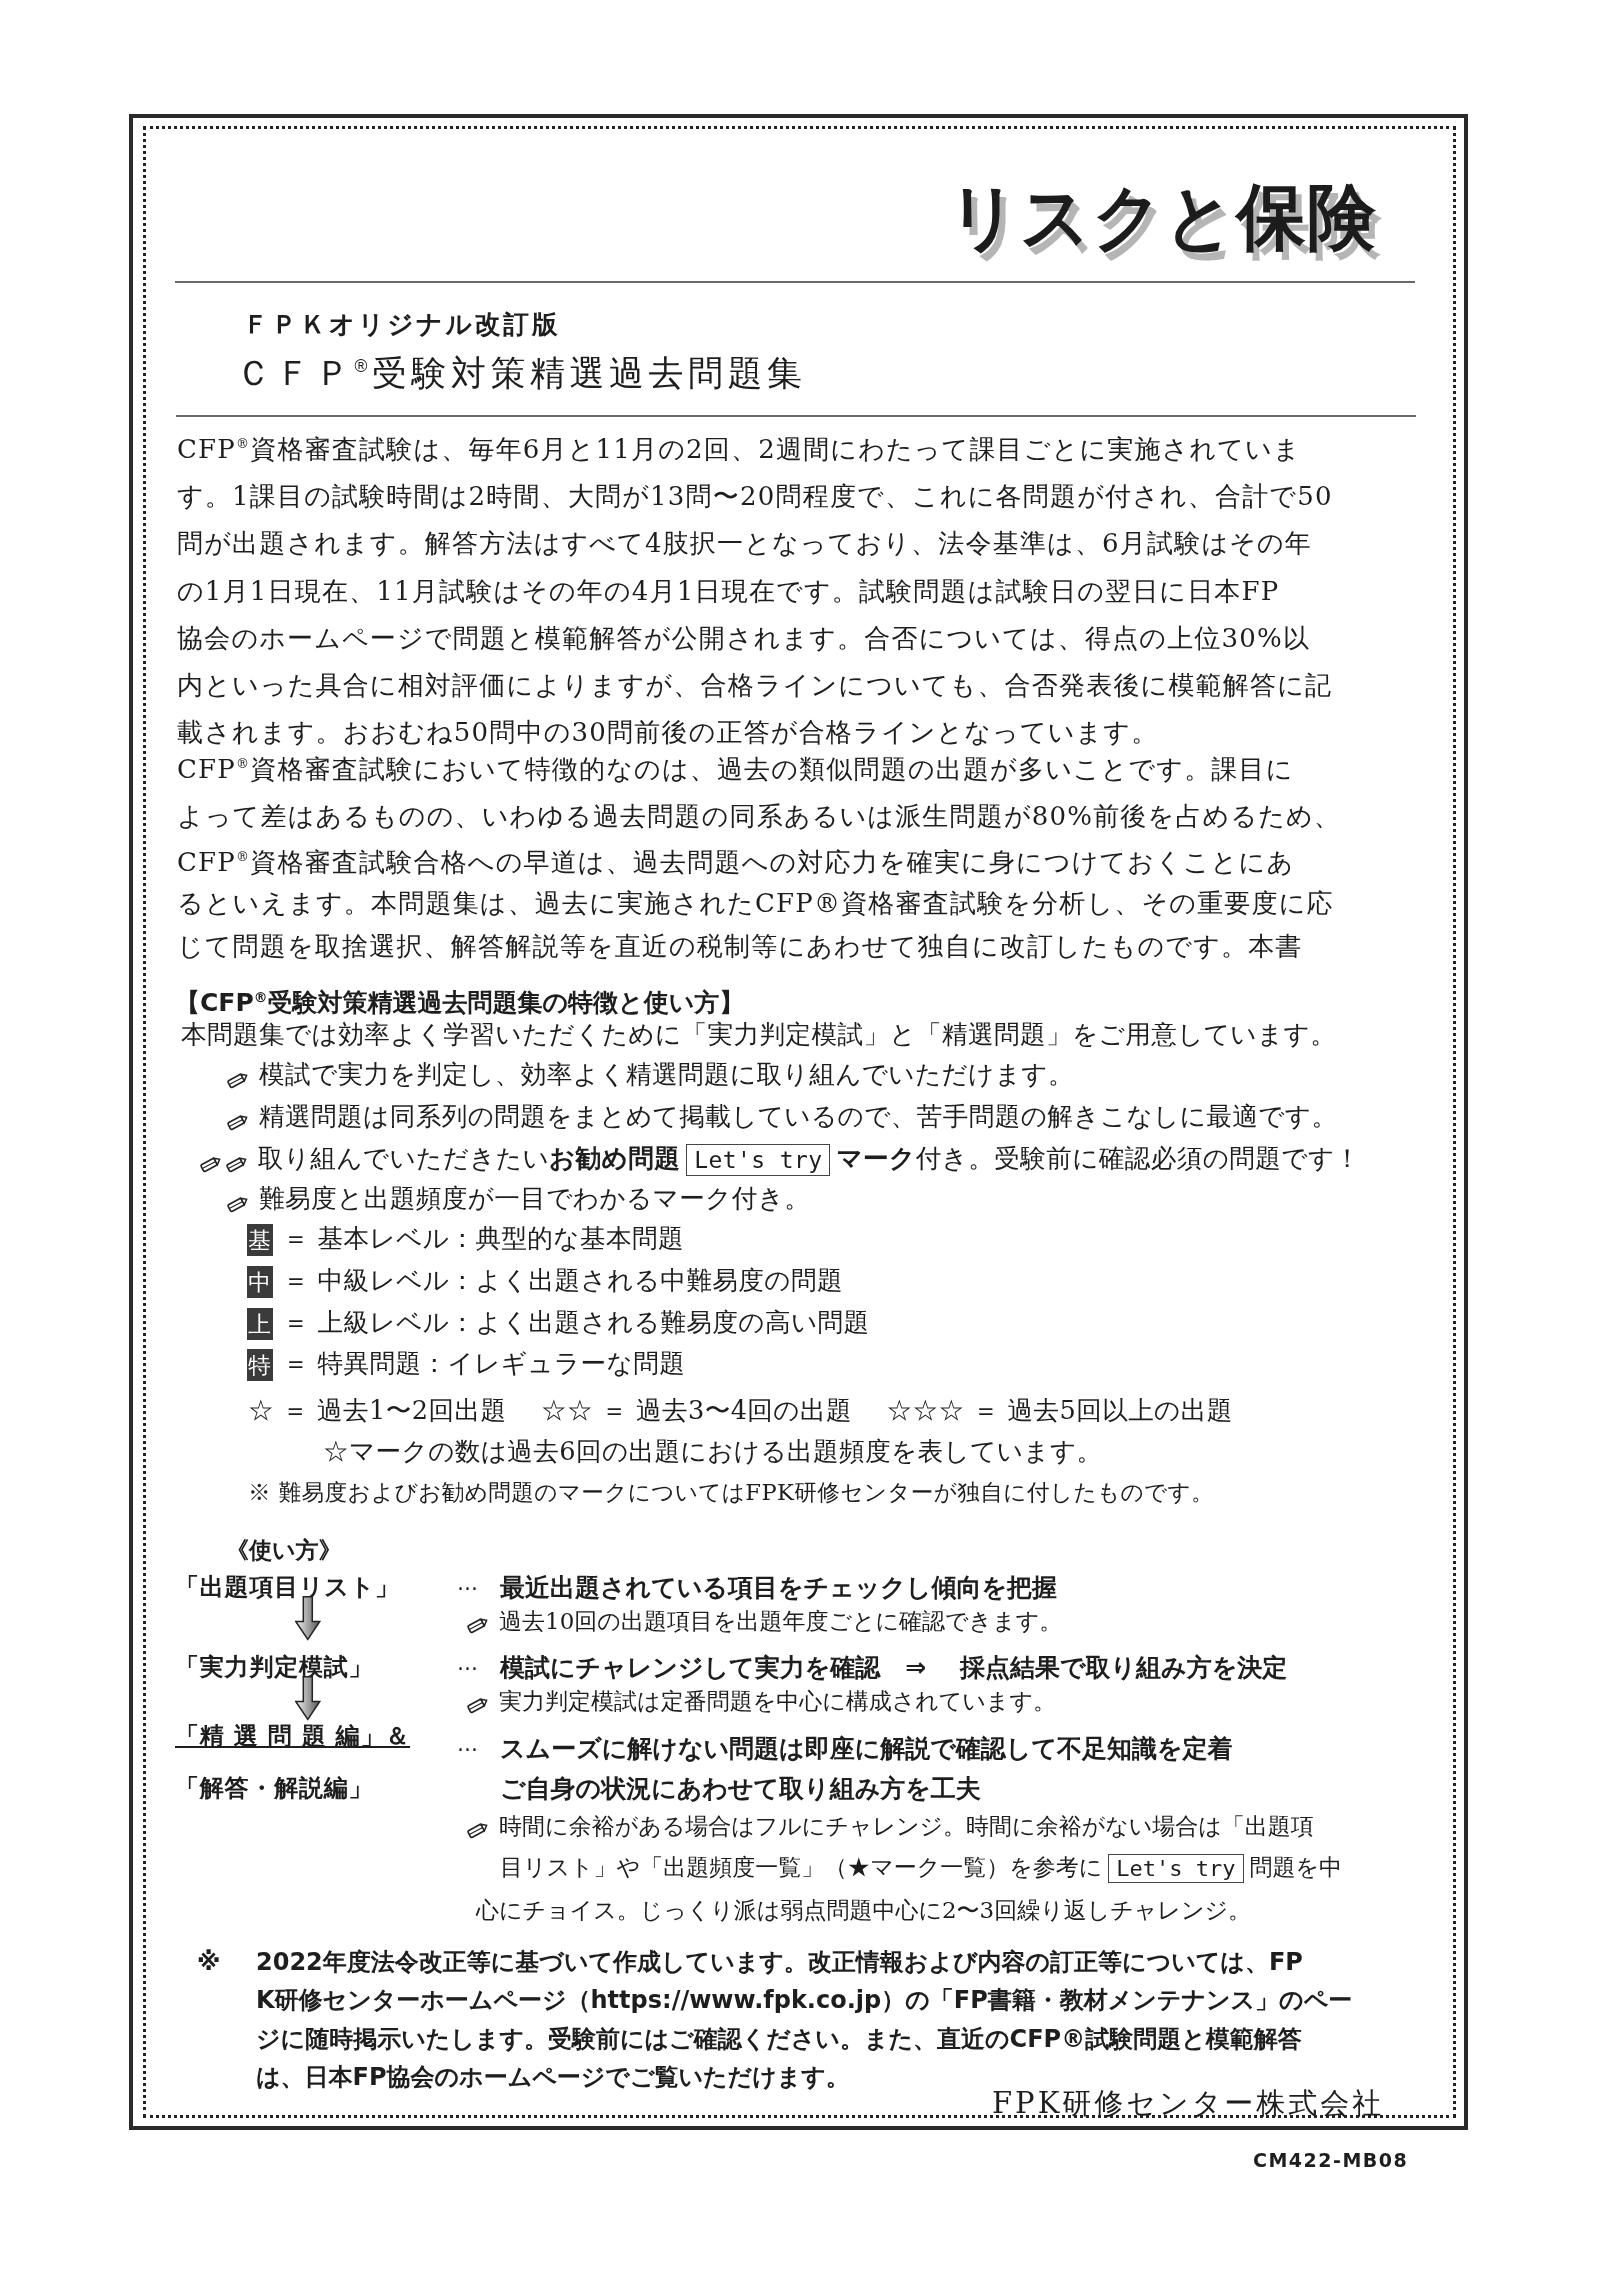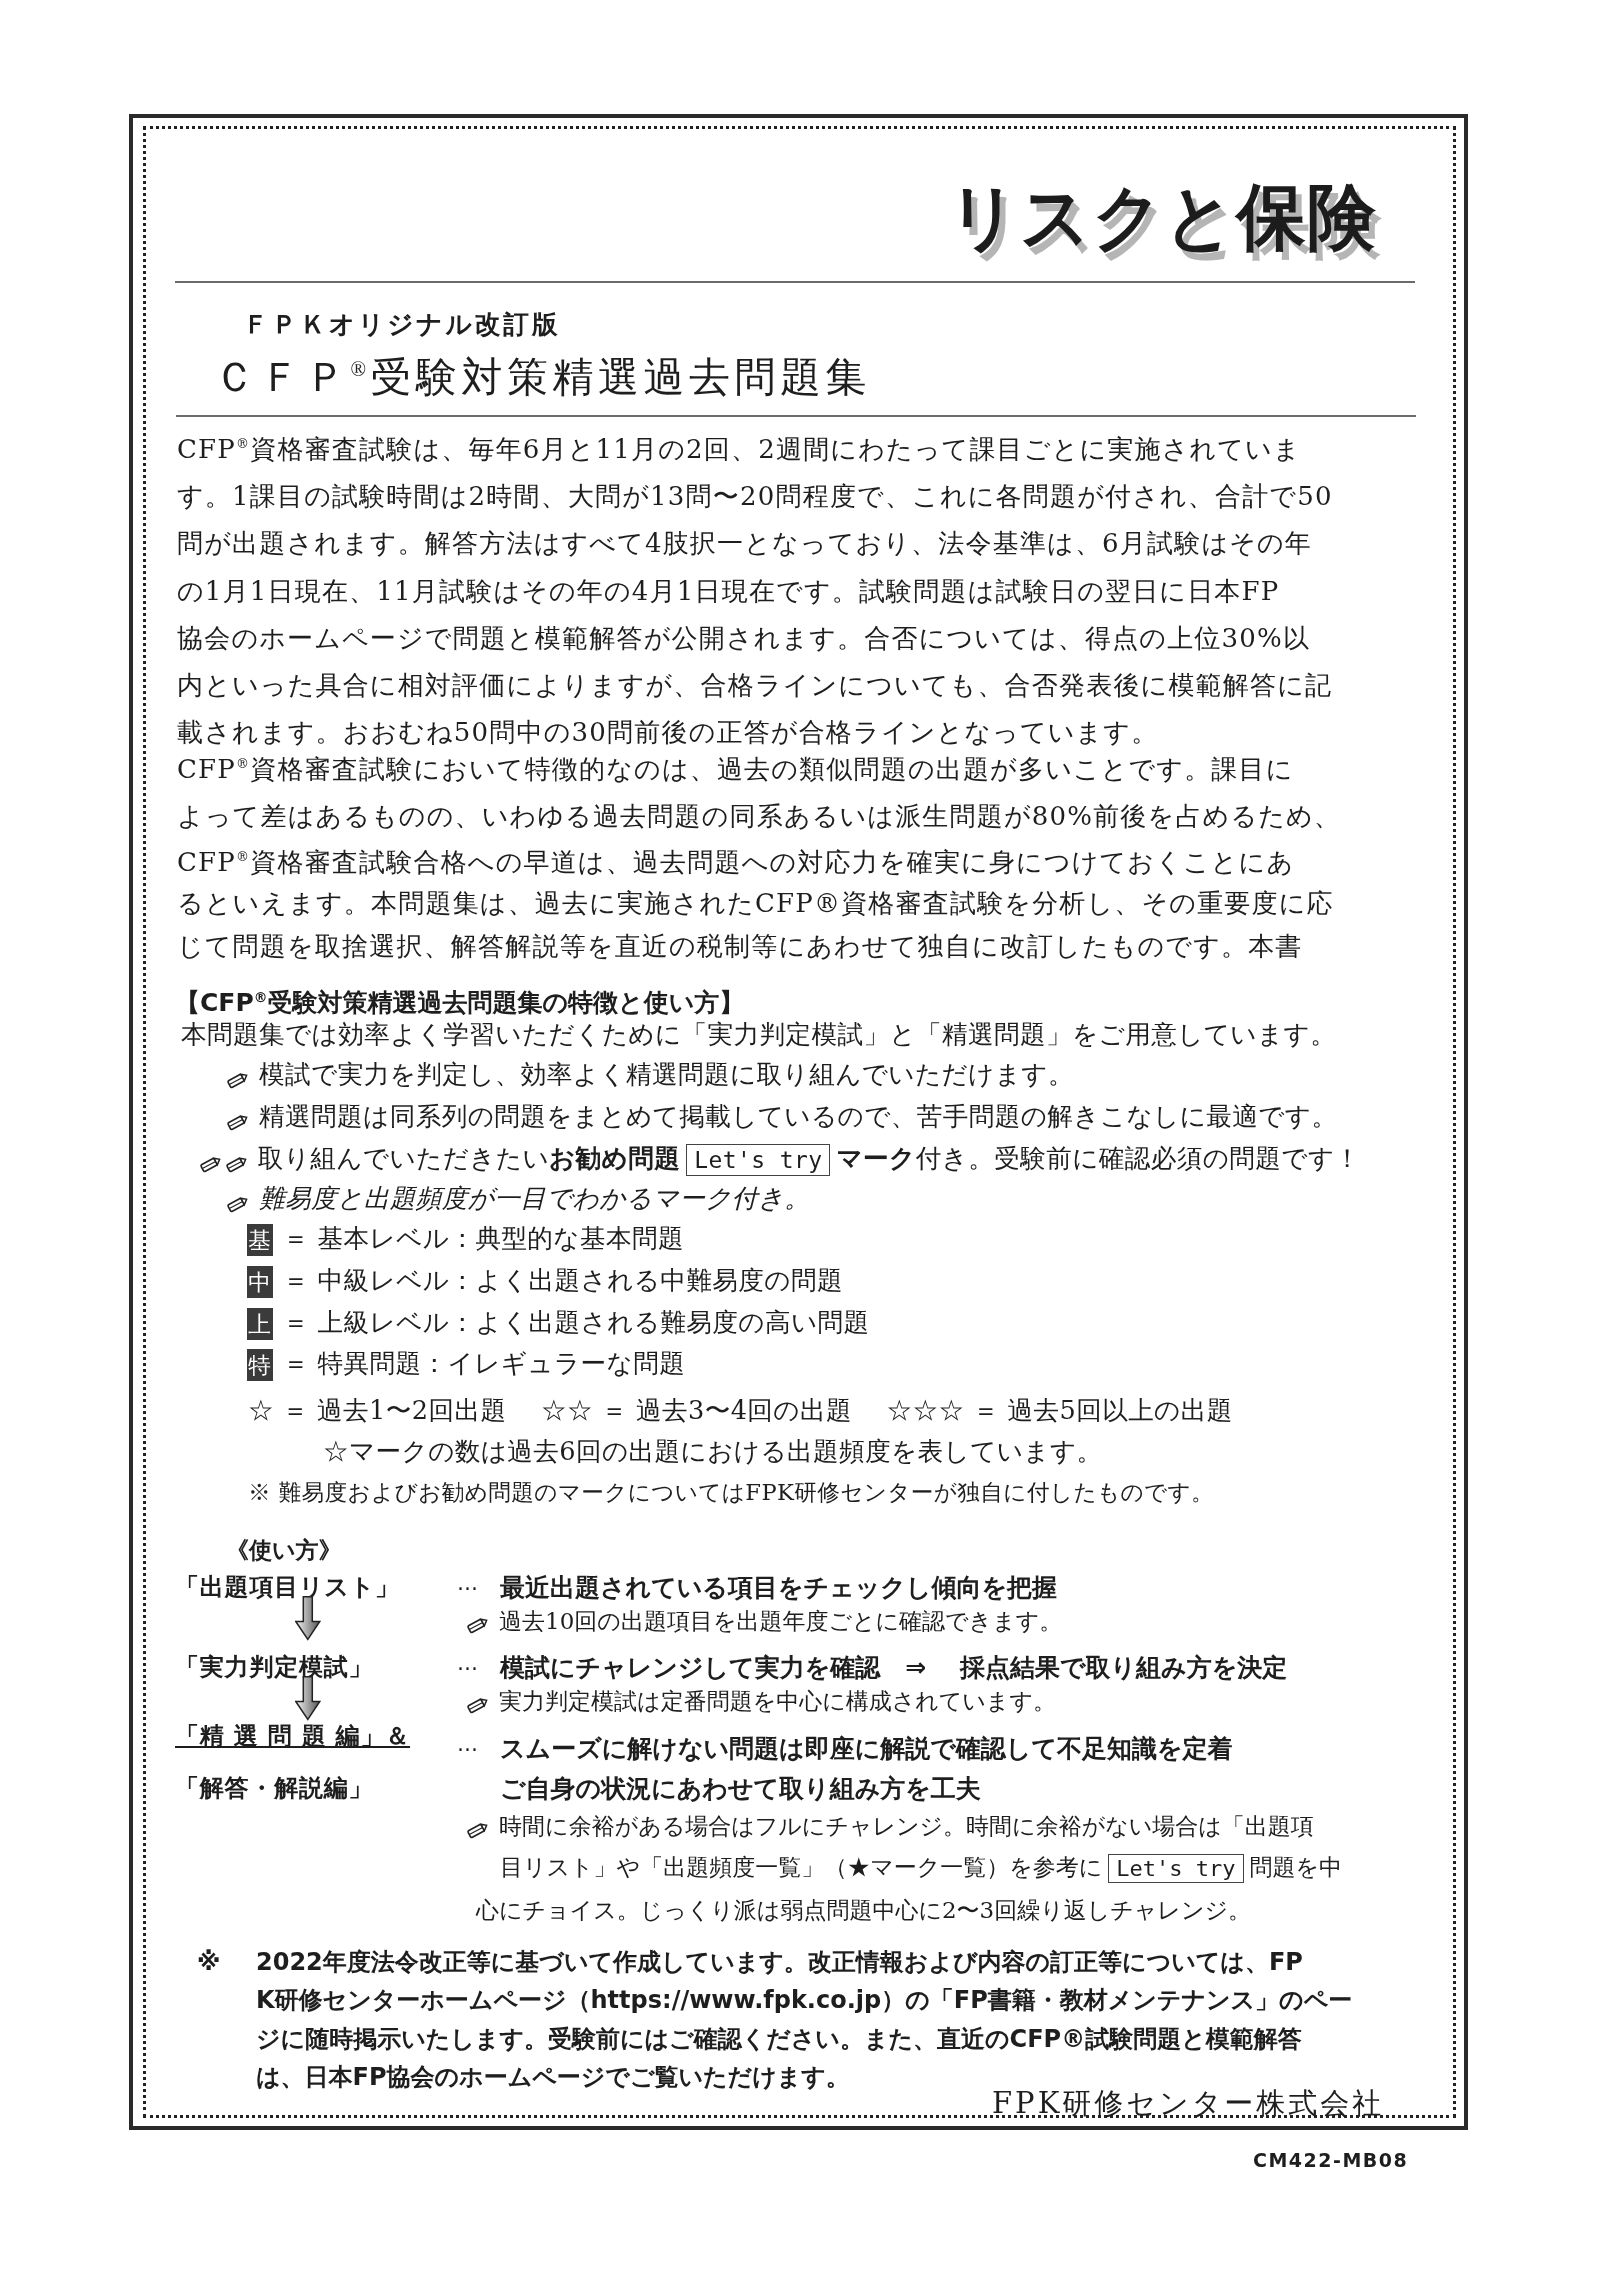--- a/index.html
+++ b/index.html
@@ -2,21 +2,21 @@
 <html style="font-size:12px"><head>
 <meta charset="utf-8">
 <style>
   html, body { margin: 0; padding: 0; background: #ffffff; }
   body { width: 1617px; height: 2284px; position: relative; overflow: hidden; color: #1e1e1e; font-family: "DejaVu Serif", "Liberation Serif", serif; }
   .frame-outer { position: absolute; left: 129px; top: 114px; width: 1339px; height: 2016px; border: 4.5px solid #2a2a2a; box-sizing: border-box; }
   .frame-inner { position: absolute; left: 143px; top: 126px; width: 1313px; height: 1992px; border: 3.8px dotted #222; box-sizing: border-box; }
   .title { position: absolute; left: 948px; top: 172px; font-family: "DejaVu Sans", sans-serif; font-weight: 900; font-size: 69px; letter-spacing: 1.5px; color: #1c1c1c; text-shadow: 6px 7.5px 0 #b5b5b5; transform: scaleY(1.05); white-space: nowrap; }
   .rule { position: absolute; height: 2.3px; background: #6a6a6a; }
   .subtitle1 { position: absolute; left: 207px; top: 307px; font-family: "DejaVu Sans", sans-serif; font-weight: bold; font-size: 25.6px; letter-spacing: 3px; white-space: nowrap; margin-left: 36px; }
-  .subtitle2 { position: absolute; left: 214px; top: 350px; font-family: Liberation Serif, serif; font-size: 41px; letter-spacing: 4.5px; white-space: nowrap; }
+  .subtitle2 { position: absolute; left: 236px; top: 350px; font-family: Liberation Sans, sans-serif; font-size: 35px; letter-spacing: 4.5px; white-space: nowrap; }
   .subtitle2 sup, .body-line sup, .bold-line sup { font-size: 0.5em; vertical-align: super; }
   .body-line { position: absolute; left: 177px; font-size: 26px; white-space: nowrap; letter-spacing: 1.2px; line-height: 1; }
   .bold-line { position: absolute; font-family: "DejaVu Sans", sans-serif; font-weight: bold; font-size: 24px; white-space: nowrap; line-height: 1; }
   .sect-head { position: absolute; left: 175px; top: 986px; font-family: "DejaVu Sans", sans-serif; font-weight: bold; font-size: 25px; white-space: nowrap; }
   .feat-line { position: absolute; font-size: 25.6px; white-space: nowrap; line-height: 1; letter-spacing: 0.4px; }
   .pencil { display: inline-block; width: 22.6px; height: 16.6px; position: relative; vertical-align: middle; margin-right: 10.5px; }
   .pencil svg { width: 22.6px; height: 16.6px; }
   .lets-try { display: inline-block; border: 1.5px solid #444; padding: 0 7px; font-family: "DejaVu Sans Mono", monospace; font-size: 23px; line-height: 30px; margin: 0 6px; vertical-align: middle; }
   .bold { font-family: "DejaVu Sans", sans-serif; font-weight: bold; }
   .badge { display: inline-block; width: 25.6px; height: 32px; background: #3b3b3b; color: #fff; font-family: "DejaVu Sans", sans-serif; font-size: 22.6px; line-height: 32px; text-align: center; vertical-align: middle; margin-right: 10.5px; }
@@ -91,21 +91,21 @@
           <polygon points="23,6 29,11 23,16" fill="#fff" stroke="#222" stroke-width="2"></polygon>
         </g>
       </svg></span><span class="pencil"><svg viewBox="0 0 30 22">
         <g transform="rotate(-28 15 11)">
           <rect x="3" y="6" width="20" height="10" rx="2" fill="#fff" stroke="#222" stroke-width="2.2"></rect>
           <line x1="3" y1="11" x2="23" y2="11" stroke="#222" stroke-width="1.5"></line>
           <polygon points="23,6 29,11 23,16" fill="#fff" stroke="#222" stroke-width="2"></polygon>
         </g>
       </svg></span><span>取り組んでいただきたい</span><span class="bold">お勧め問題</span><span class="lets-try">Let's try</span><span class="bold">マーク</span><span>付き。受験前に確認必須の問題です！</span>
 </div>
-<div class="feat-line" style="left:226px; top:1186px;font-style:italic;">
+<div class="feat-line" style="left:226px; top:1186px;">
   <span class="pencil"><svg viewBox="0 0 30 22">
         <g transform="rotate(-28 15 11)">
           <rect x="3" y="6" width="20" height="10" rx="2" fill="#fff" stroke="#222" stroke-width="2.2"></rect>
           <line x1="3" y1="11" x2="23" y2="11" stroke="#222" stroke-width="1.5"></line>
           <polygon points="23,6 29,11 23,16" fill="#fff" stroke="#222" stroke-width="2"></polygon>
         </g>
       </svg></span><span>難易度と出題頻度が一目でわかるマーク付き。</span>
 </div>
 
 <div class="feat-line" style="left:247px; top:1224px;"><span class="badge">基</span><span>＝ 基本レベル：典型的な基本問題</span></div>

